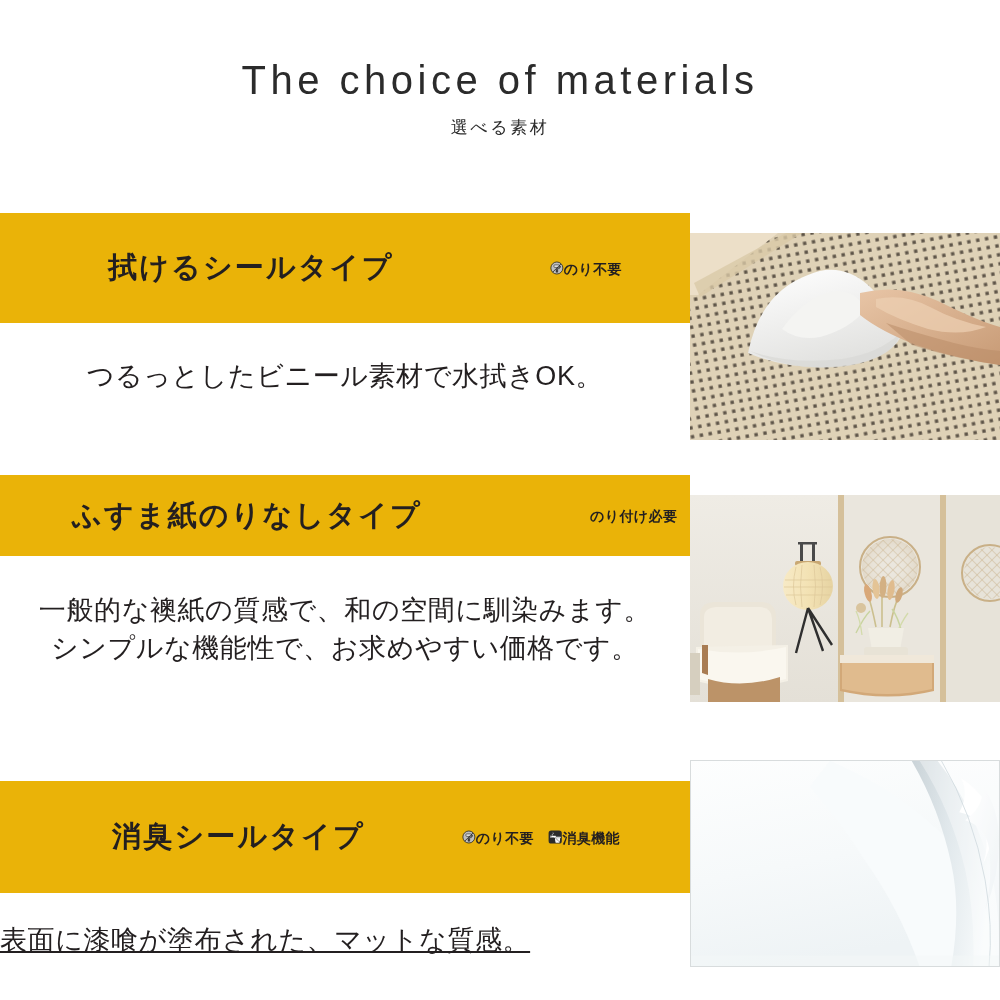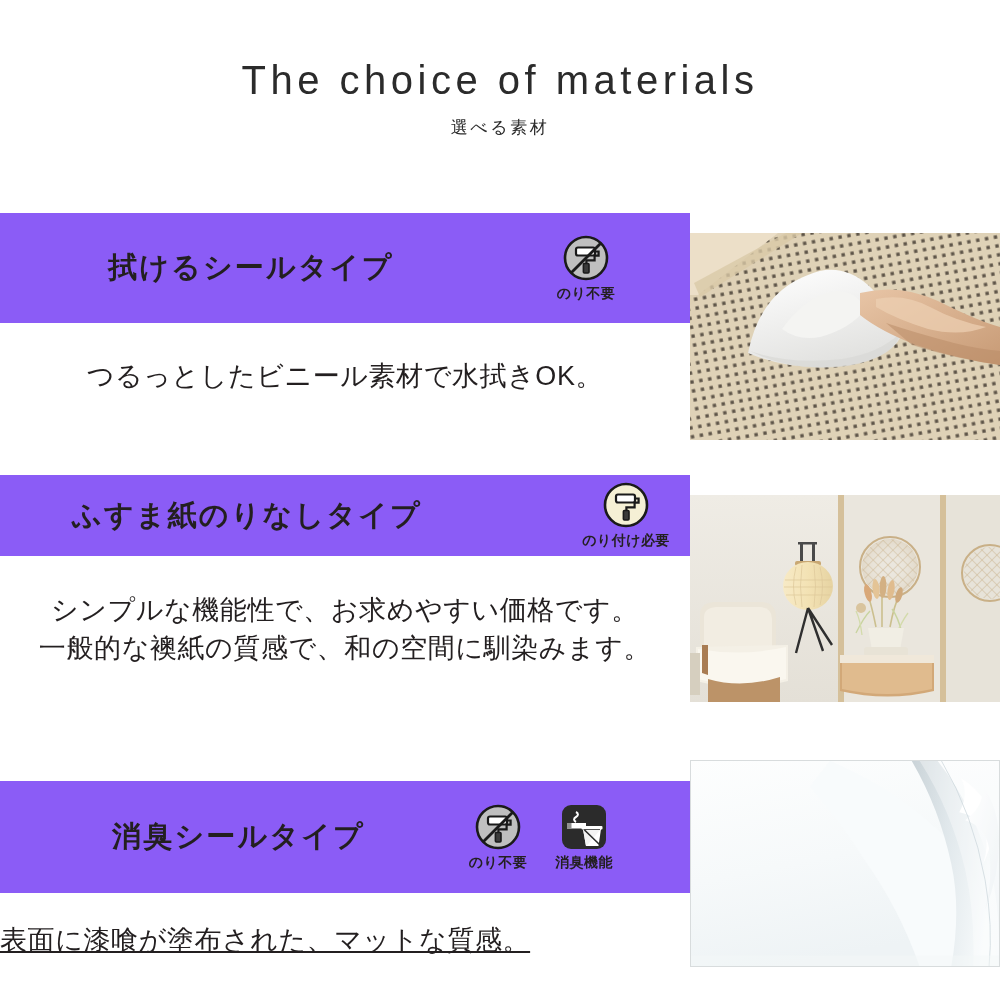--- a/index.html
+++ b/index.html
@@ -50,21 +50,21 @@
   }
   #section-0 { top: 213px; height: 232px; }
   #section-1 { top: 475px; height: 228px; }
   #section-2 { top: 781px; height: 230px; }
 
   .band {
     position: absolute;
     left: 0;
     top: 0;
     width: 690px;
-    background: #8b5cf6;
+    background: #eab308;
   }
   #section-0 .band { height: 110px; }
   #section-1 .band { height: 81px; }
   #section-2 .band { height: 112px; }
 
   .band-inner {
     position: relative;
     width: 690px;
     height: 100%;
     display: flex;
@@ -87,21 +87,21 @@
     align-items: flex-start;
     gap: 14px;
     margin-left: auto;
   }
   #section-0 .badges { margin-right: 68px; }
   #section-1 .badges { margin-right: 28px; }
   #section-2 .badges { margin-right: 70px; }
 
   .badge {
     display: flex;
-    flex-direction: column;
+    flex-direction: row;
     align-items: center;
     width: 72px;
   }
   .badge-label {
     margin-top: 3px;
     font-size: 14px;
     font-weight: 700;
     letter-spacing: 0.4px;
     color: #231f20;
     white-space: nowrap;
@@ -181,22 +181,22 @@
             <path d="M33 17.5h3.6v4.2h-4" fill="none" stroke="#1a1a1a" stroke-width="2.2"></path>
             <path d="M32.6 21.7v4.6h-8.2v3.4" fill="none" stroke="#1a1a1a" stroke-width="2.2"></path>
             <rect x="21.4" y="29.5" width="5.6" height="9.5" rx="1" fill="#3a3a3a" stroke="#1a1a1a" stroke-width="1.6"></rect>
           </svg>
           <span class="badge-label">のり付け必要</span>
         </div>
       </div>
     </div>
   </div>
   <div class="section-desc">
+    <span class="desc-line">一般的な襖紙の質感で、和の空間に馴染みます。</span>
     <span class="desc-line">シンプルな機能性で、お求めやすい価格です。</span>
-    <span class="desc-line">一般的な襖紙の質感で、和の空間に馴染みます。</span>
   </div>
 </div>
 
 <div class="material-section" id="section-2">
   <div class="band">
     <div class="band-inner">
       <div class="section-heading">消臭シールタイプ</div>
       <div class="badges">
         <div class="badge">
           <svg class="badge-icon" viewBox="0 0 48 48">

